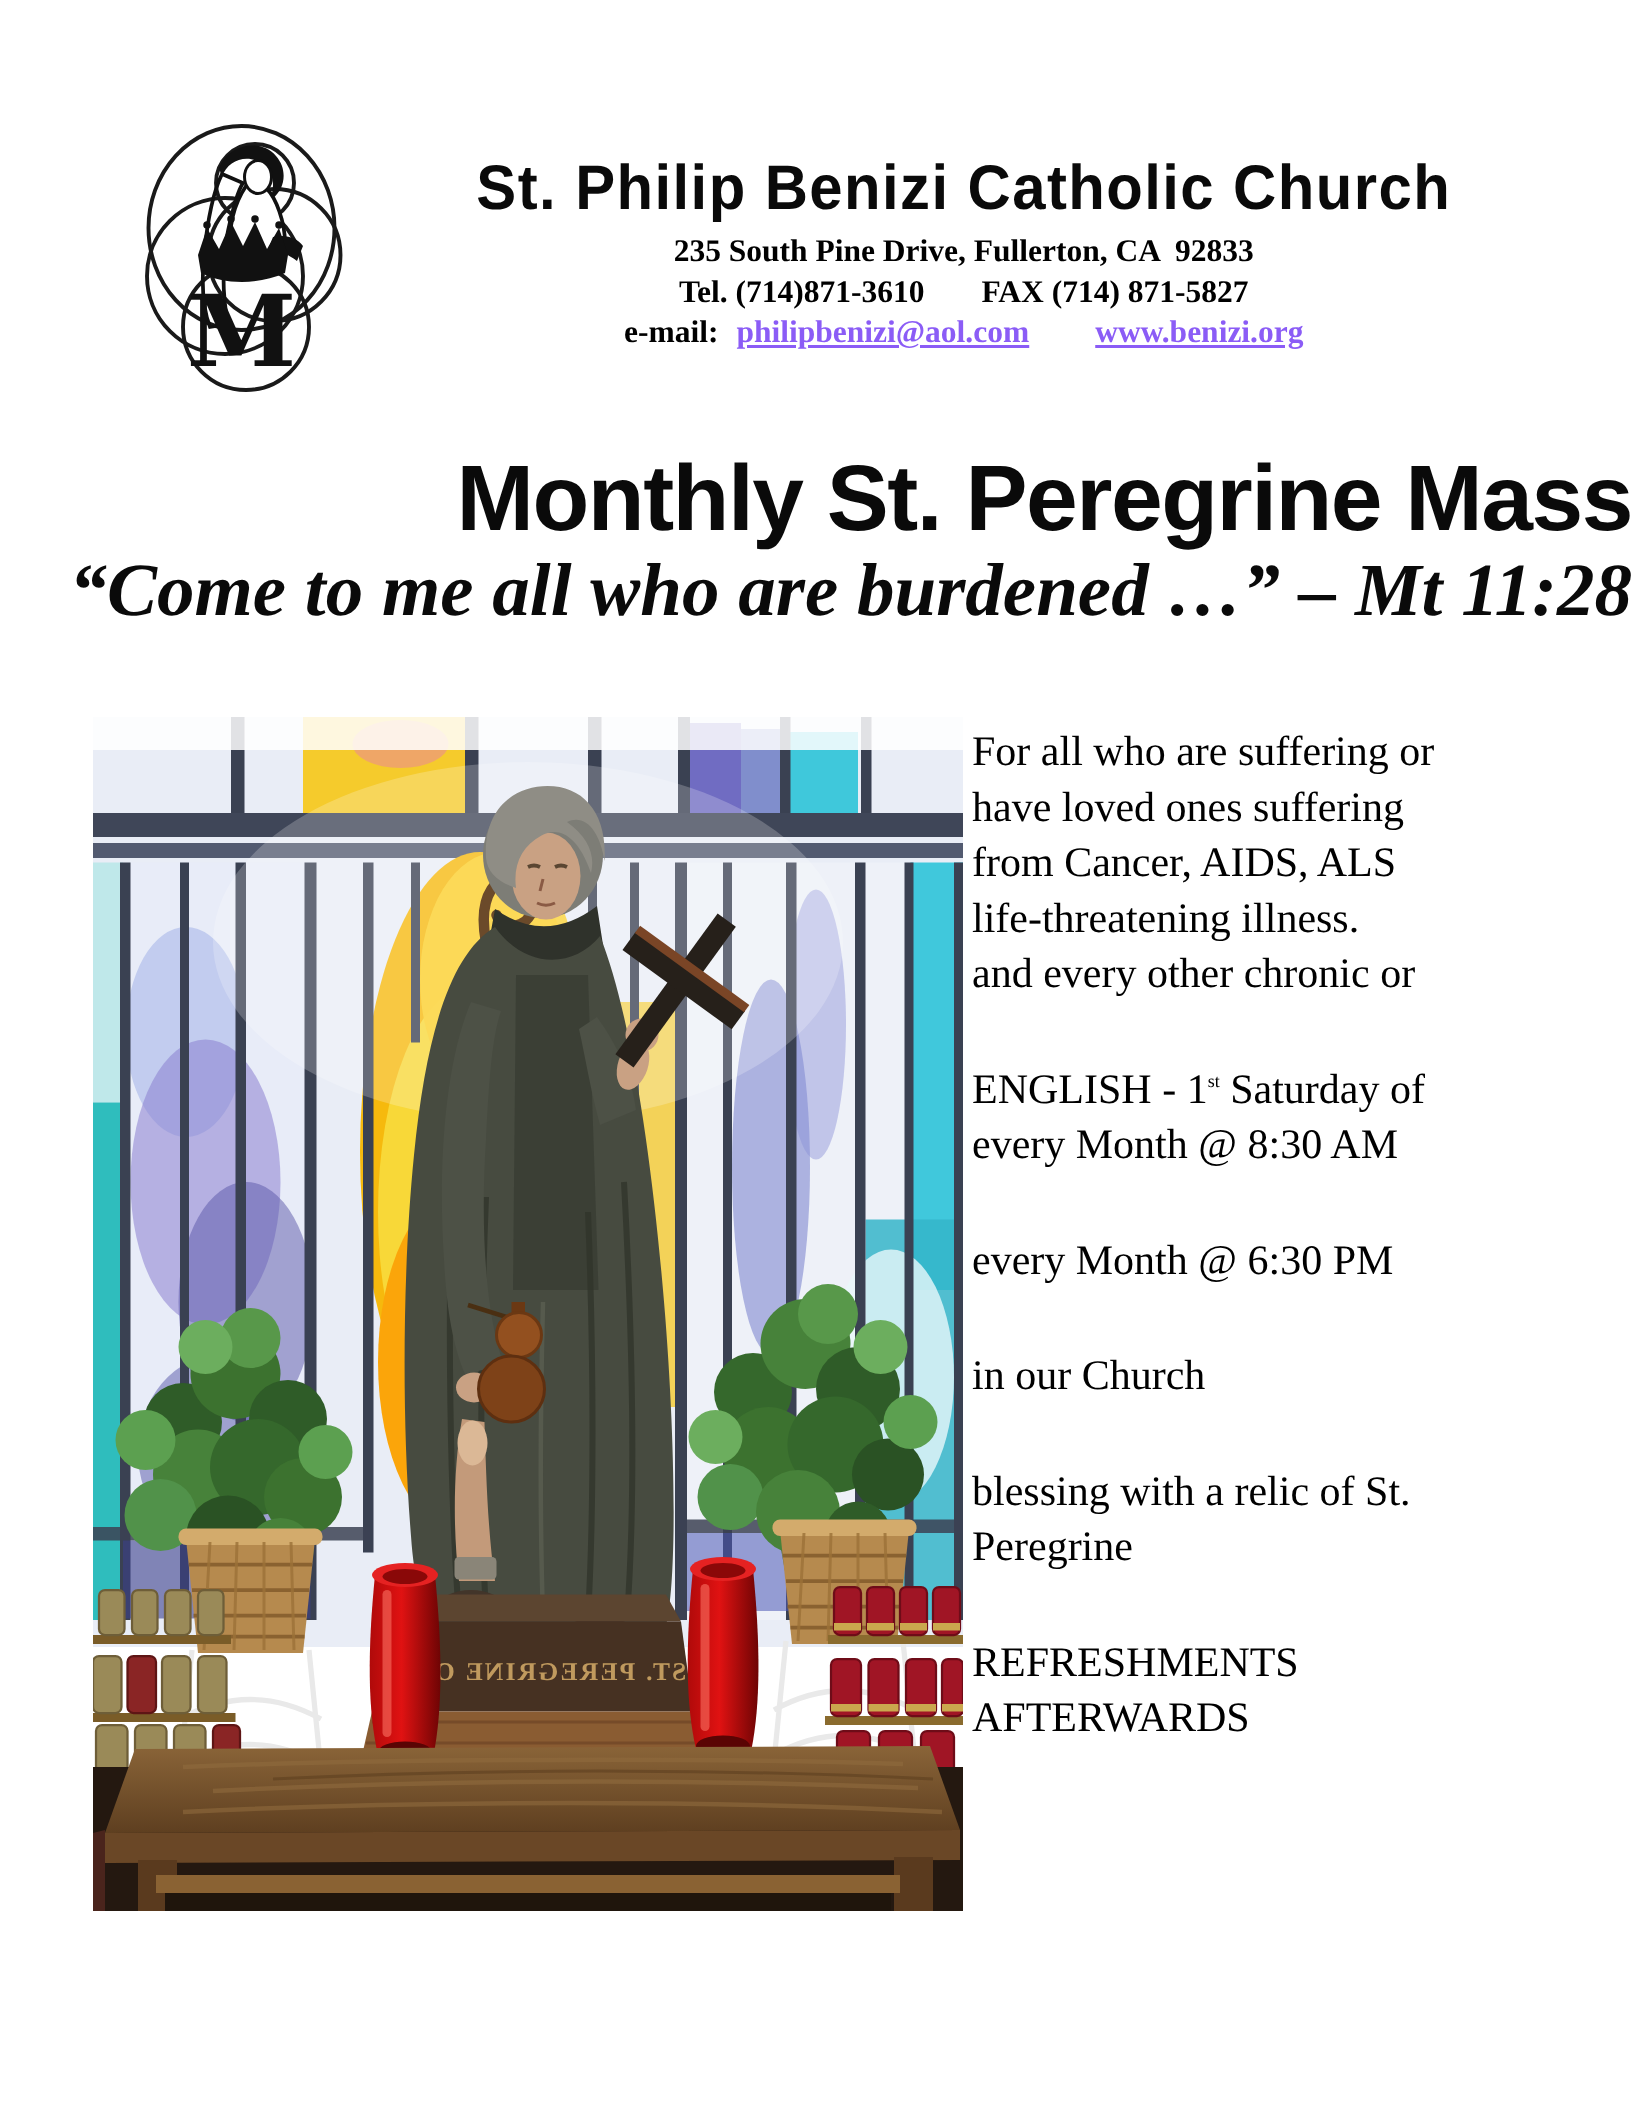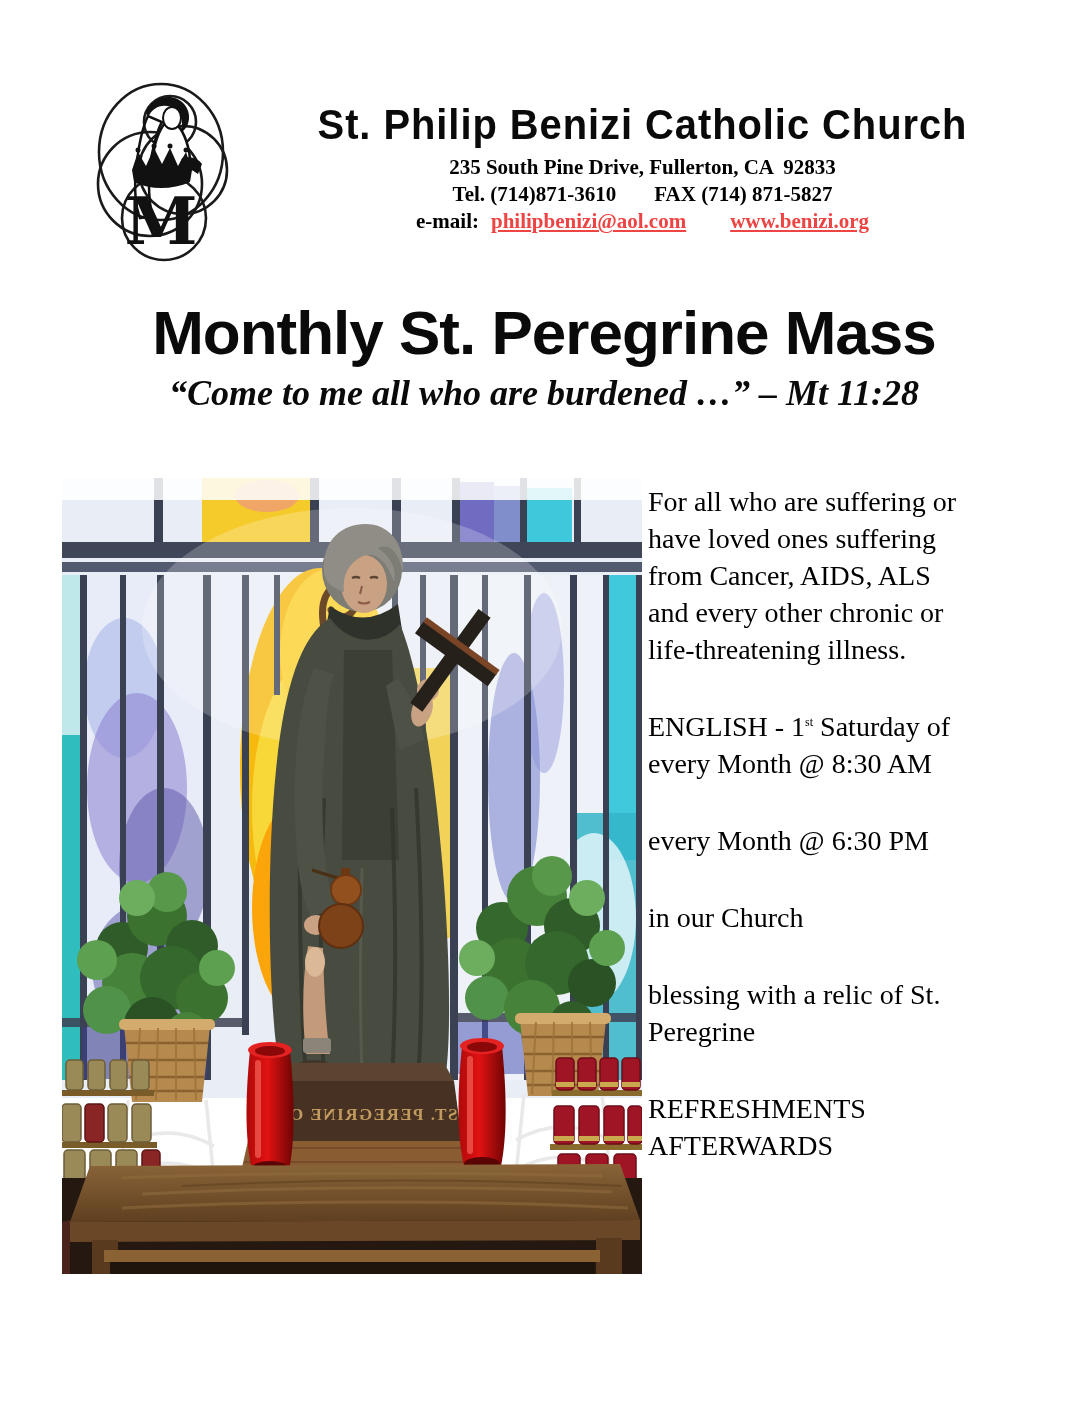--- a/index.html
+++ b/index.html
@@ -8,26 +8,26 @@
   
   .logo{position:absolute;left:86px;top:66px;width:150px;height:198px;}
   .header-text{position:absolute;left:245px;top:96px;width:795px;text-align:center;}
   .church-name{font-family:cursive,sans-serif;font-size:42px;font-weight:700;letter-spacing:1px;
                transform:scaleX(.95);transform-origin:center;white-space:nowrap;line-height:58px;color:#0a0a0a;}
   .contact{font-size:21px;font-weight:700;line-height:27px;font-family:Liberation Serif, serif;}
   .addr{white-space:pre-wrap;}
   .fax-gap{margin-left:38px;}
   .mail-gap{margin-left:12px;}
   .site-gap{margin-left:44px;}
-  a.blue-link{color:#ef4444;text-decoration:underline;cursor:pointer;}
+  a.blue-link{color:#8b5cf6;text-decoration:underline;cursor:pointer;}
   
-  .banner{position:absolute;left:0;top:296px;width:100%;text-align:center;}
+  .banner{position:absolute;left:0;top:296px;width:100%;text-align:right;}
   .main-title{font-family:"Liberation Sans",sans-serif;font-weight:700;font-size:62px;line-height:74px;
               letter-spacing:-1px;color:#0a0a0a;}
-  .quote{font-size:36px;font-weight:700;font-style:italic;line-height:46px;color:#0a0a0a;}
+  .quote{font-size:50px;font-weight:700;font-style:italic;line-height:46px;color:#0a0a0a;}
   
   .photo{position:absolute;left:62px;top:478px;width:580px;height:796px;overflow:hidden;}
   .photo svg{display:block;}
   
   .info-col{position:absolute;left:648px;top:483px;width:398px;text-align:left;
             font-size:28px;font-weight:400;line-height:37px;}
   .info-col p{margin:0 0 40px 0;}
   .line{display:block;}
   sup.ord{font-size:12px;line-height:0;vertical-align:super;}
 </style>
@@ -343,22 +343,22 @@
         <rect x="48" y="784" width="484" height="12" fill="#1f150c"></rect>
       </g>
     </svg>
   </div>
 
   <div class="info-col">
     <p>
       <span class="line">For all who are suffering or</span>
       <span class="line">have loved ones suffering</span>
       <span class="line">from Cancer, AIDS, ALS</span>
+      <span class="line">life-threatening illness.</span>
       <span class="line">and every other chronic or</span>
-      <span class="line">life-threatening illness.</span>
     </p>
     <p>
       <span class="line"><span>ENGLISH - 1</span><sup class="ord">st</sup><span> Saturday of</span></span>
       <span class="line">every Month @ 8:30 AM</span>
     </p>
     <p>
       <span class="line">every Month @ 6:30 PM</span>
     </p>
     <p>in our Church</p>
     <p>

